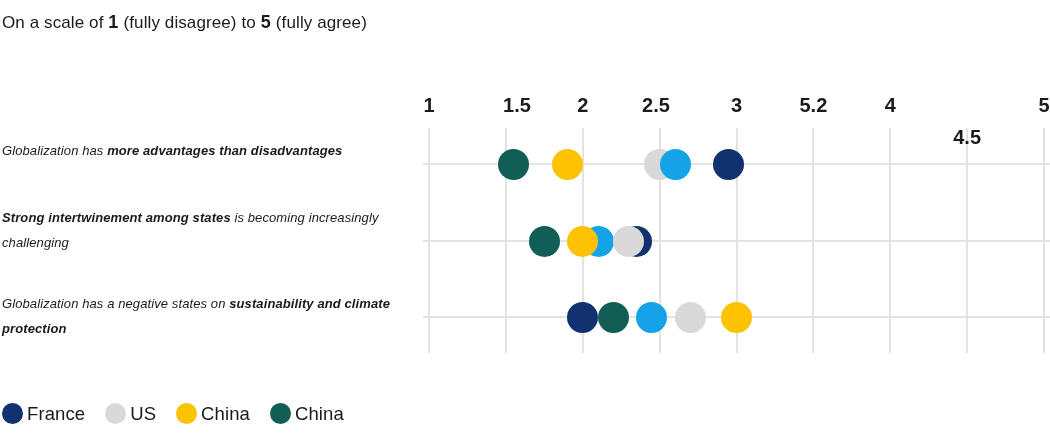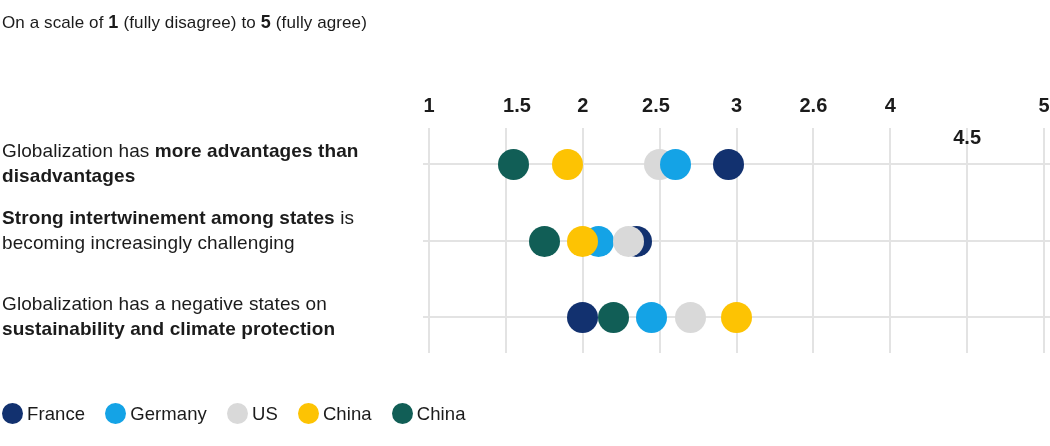--- a/index.html
+++ b/index.html
@@ -6,22 +6,22 @@
   body{width:1050px;height:446px;position:relative;overflow:hidden;
        font-family:"Liberation Sans","DejaVu Sans",sans-serif;color:#1b1b1b;}
   .title{position:absolute;left:2px;top:12px;font-size:17px;letter-spacing:.1px;}
   .title b{font-size:18px;}
   .plot{position:absolute;left:429px;top:128px;width:615px;height:225px;}
   .vline{position:absolute;top:0;width:2px;height:225px;background:#e3e3e3;}
   .hline{position:absolute;left:-6px;width:627px;height:2px;background:#e3e3e3;}
   .tick-label{position:absolute;top:-34px;width:64px;margin-left:-32px;
       text-align:center;font-size:20px;font-weight:700;color:#1b1b1b;}
   .dot{position:absolute;width:31px;height:31px;border-radius:50%;}
-  .row-label{position:absolute;left:2px;width:424px;font-size:19px;
-      line-height:25px;letter-spacing:.1px;}
+  .row-label{position:absolute;left:2px;width:424px;font-size:13px;
+      line-height:25px;letter-spacing:.1px;font-style:italic;}
   .legend{position:absolute;left:2px;top:403px;display:flex;align-items:center;}
   .legend-item{display:flex;align-items:flex-start;margin-right:20px;}
   .legend-dot{width:21px;height:21px;border-radius:50%;margin-right:4px;flex:none;}
   .legend-label{font-size:18.5px;letter-spacing:.1px;}
 </style>
 </head>
 <body>
 
 <div class="title"><span>On a scale of </span><b> 1 </b><span> (fully disagree) to </span><b> 5 </b><span> (fully agree)</span></div>
 
@@ -33,21 +33,21 @@
     <div class="tick-label" style="left: 0px;">1</div>
     <div class="vline" style="left: 75.875px;"></div>
     <div class="tick-label" style="left: 88px;">1.5</div>
     <div class="vline" style="left: 152.75px;"></div>
     <div class="tick-label" style="left: 153.75px;">2</div>
     <div class="vline" style="left: 229.625px;"></div>
     <div class="tick-label" style="left: 227px;">2.5</div>
     <div class="vline" style="left: 306.5px;"></div>
     <div class="tick-label" style="left: 307.5px;">3</div>
     <div class="vline" style="left: 383.375px;"></div>
-    <div class="tick-label" style="left: 384.375px;">2.6</div>
+    <div class="tick-label" style="left: 384.375px;">5.2</div>
     <div class="vline" style="left: 460.25px;"></div>
     <div class="tick-label" style="left: 461.25px;">4</div>
     <div class="vline" style="left: 537.125px;"></div>
     <div class="tick-label" style="left: 538.125px; margin-top: 32px;">4.5</div>
     <div class="vline" style="left: 614px;"></div>
     <div class="tick-label" style="left: 615px;">5</div>
     <div class="dot" title="India: 1.55" style="background: rgb(17, 94, 86); left: 69.0625px; top: 20.5px;"></div>
     <div class="dot" title="China: 1.9" style="background: rgb(253, 195, 3); left: 122.875px; top: 20.5px;"></div>
     <div class="dot" title="US: 2.5" style="background: rgb(217, 217, 217); left: 215.125px; top: 20.5px;"></div>
     <div class="dot" title="Germany: 2.6" style="background: rgb(20, 163, 230); left: 230.5px; top: 20.5px;"></div>
@@ -69,24 +69,20 @@
     <div class="row-label" style="top: 205px;"><b>Strong intertwinement among states</b><span> is becoming increasingly challenging</span></div>
     <div class="row-label" style="top: 291px;"><span>Globalization has a negative states on </span><b>sustainability and climate protection</b></div>
   </div>
 
 <div class="legend">
     <div class="legend-item">
       <span class="legend-dot" style="background: rgb(18, 49, 111);"></span>
       <span class="legend-label">France</span>
     </div>
     <div class="legend-item">
-      <span class="legend-dot" style="background: rgb(20, 163, 230);"></span>
-      <span class="legend-label">Germany</span>
-    </div>
-    <div class="legend-item">
       <span class="legend-dot" style="background: rgb(217, 217, 217);"></span>
       <span class="legend-label">US</span>
     </div>
     <div class="legend-item">
       <span class="legend-dot" style="background: rgb(253, 195, 3);"></span>
       <span class="legend-label">China</span>
     </div>
     <div class="legend-item">
       <span class="legend-dot" style="background: rgb(17, 94, 86);"></span>
       <span class="legend-label">China</span>

